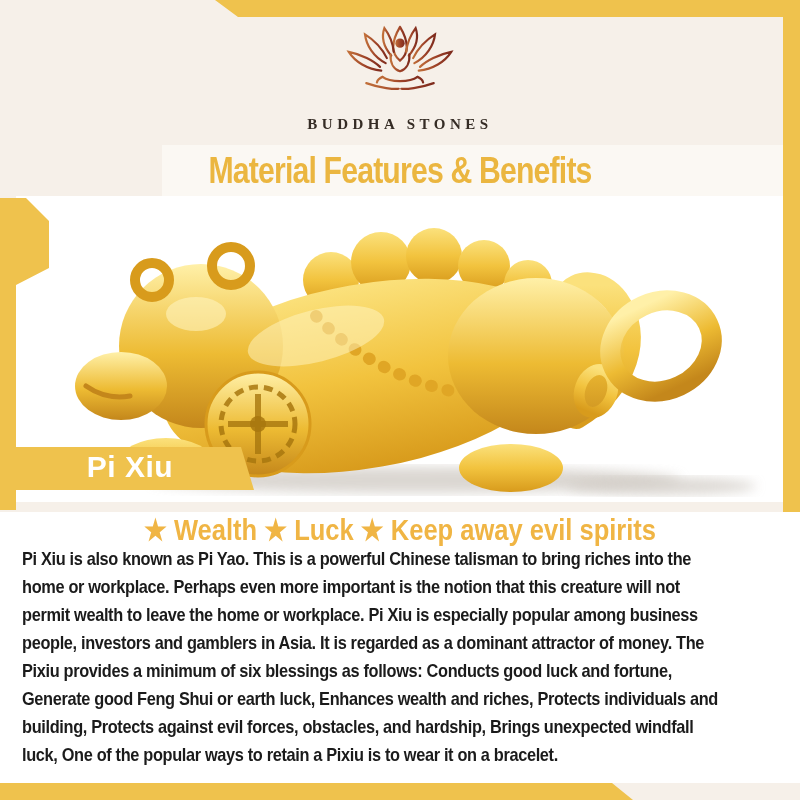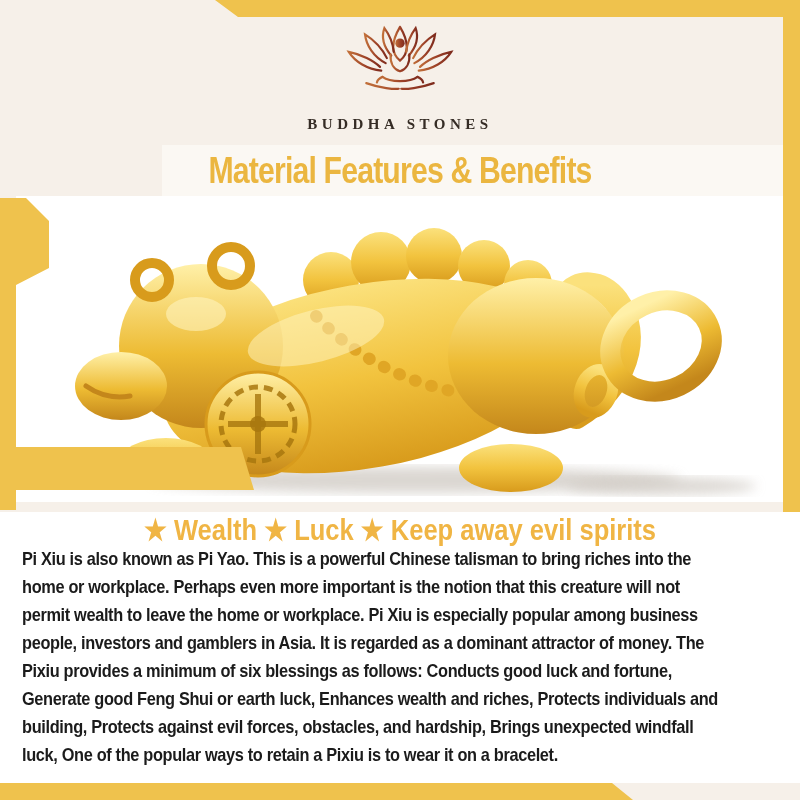--- a/index.html
+++ b/index.html
@@ -147,20 +147,21 @@
       <ellipse cx="300" cy="140" rx="70" ry="26" fill="#FFF6C4" opacity=".5" transform="rotate(-14 300 140)"></ellipse>
       <ellipse cx="180" cy="118" rx="30" ry="17" fill="#FFF6C4" opacity=".55"></ellipse>
     </svg>
   </div>
 
   <div class="ribbon ribbon-top-right"></div>
   <div class="ribbon ribbon-left"></div>
   <div class="ribbon ribbon-bottom"></div>
 
   <div class="ribbon label-banner"></div>
+  <div class="label-text">Pi Xiu</div>
 
   <div class="white-section"></div>
   <div class="benefits-headline">★  Wealth ★  Luck ★  Keep away evil spirits</div>
   <div class="paragraph">
     <div class="para-line">Pi Xiu is also known as Pi Yao. This is a powerful Chinese talisman to bring riches into the</div>
     <div class="para-line">home or workplace. Perhaps even more important is the notion that this creature will not</div>
     <div class="para-line">permit wealth to leave the home or workplace. Pi Xiu is especially popular among business</div>
     <div class="para-line">people, investors and gamblers in Asia. It is regarded as a dominant attractor of money. The</div>
     <div class="para-line">Pixiu provides a minimum of six blessings as follows: Conducts good luck and fortune,</div>
     <div class="para-line">Generate good Feng Shui or earth luck, Enhances wealth and riches, Protects individuals and</div>

